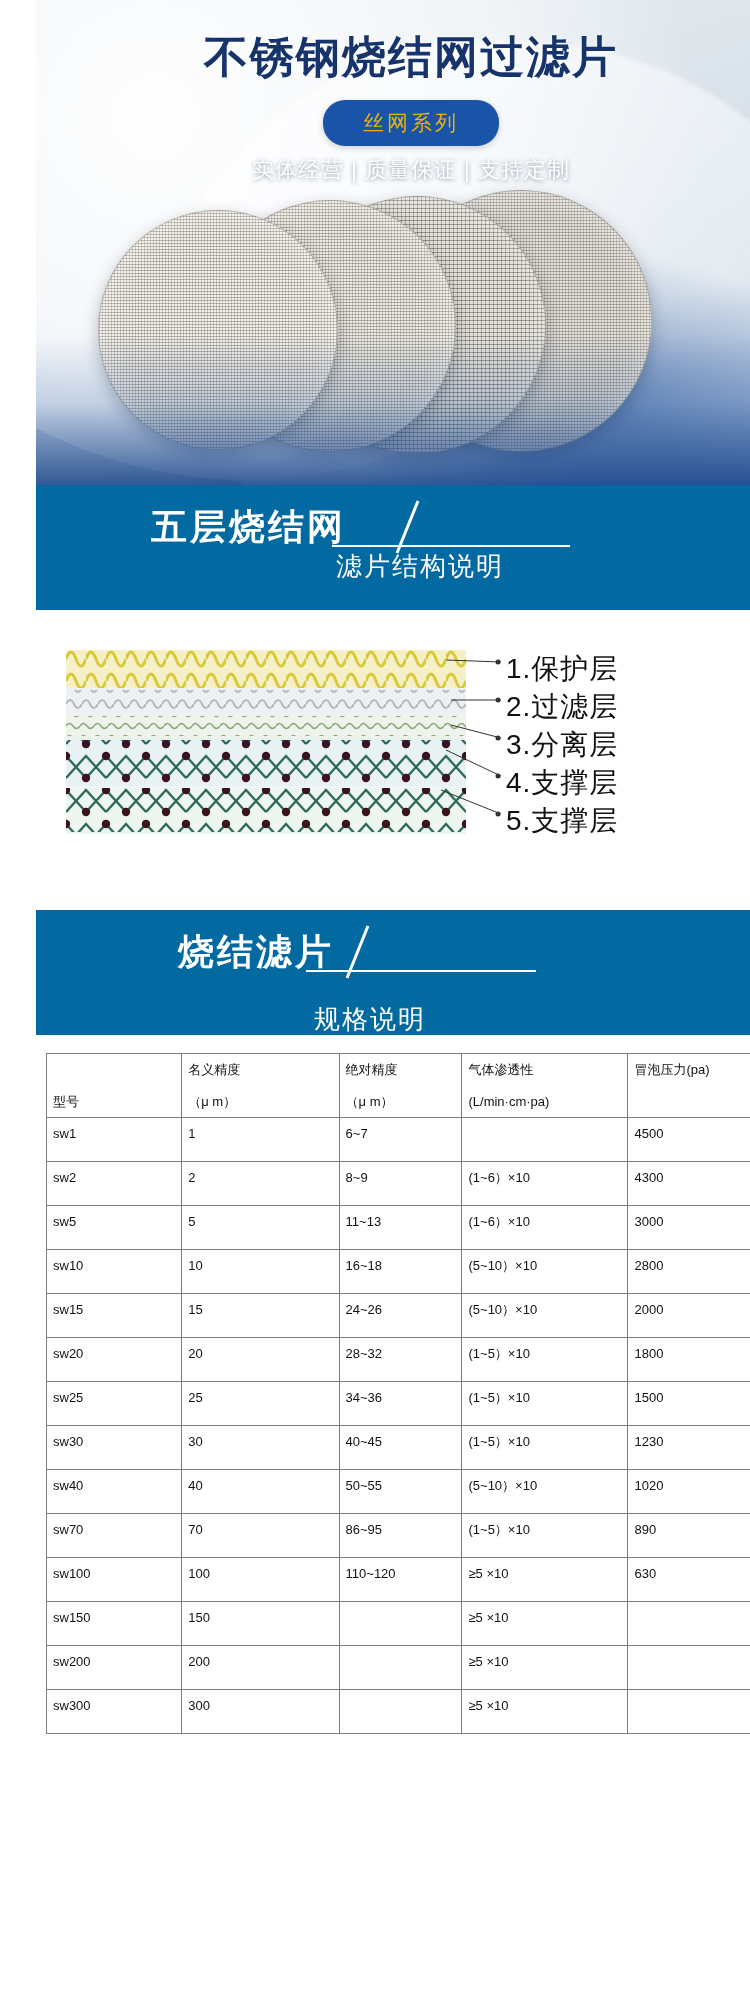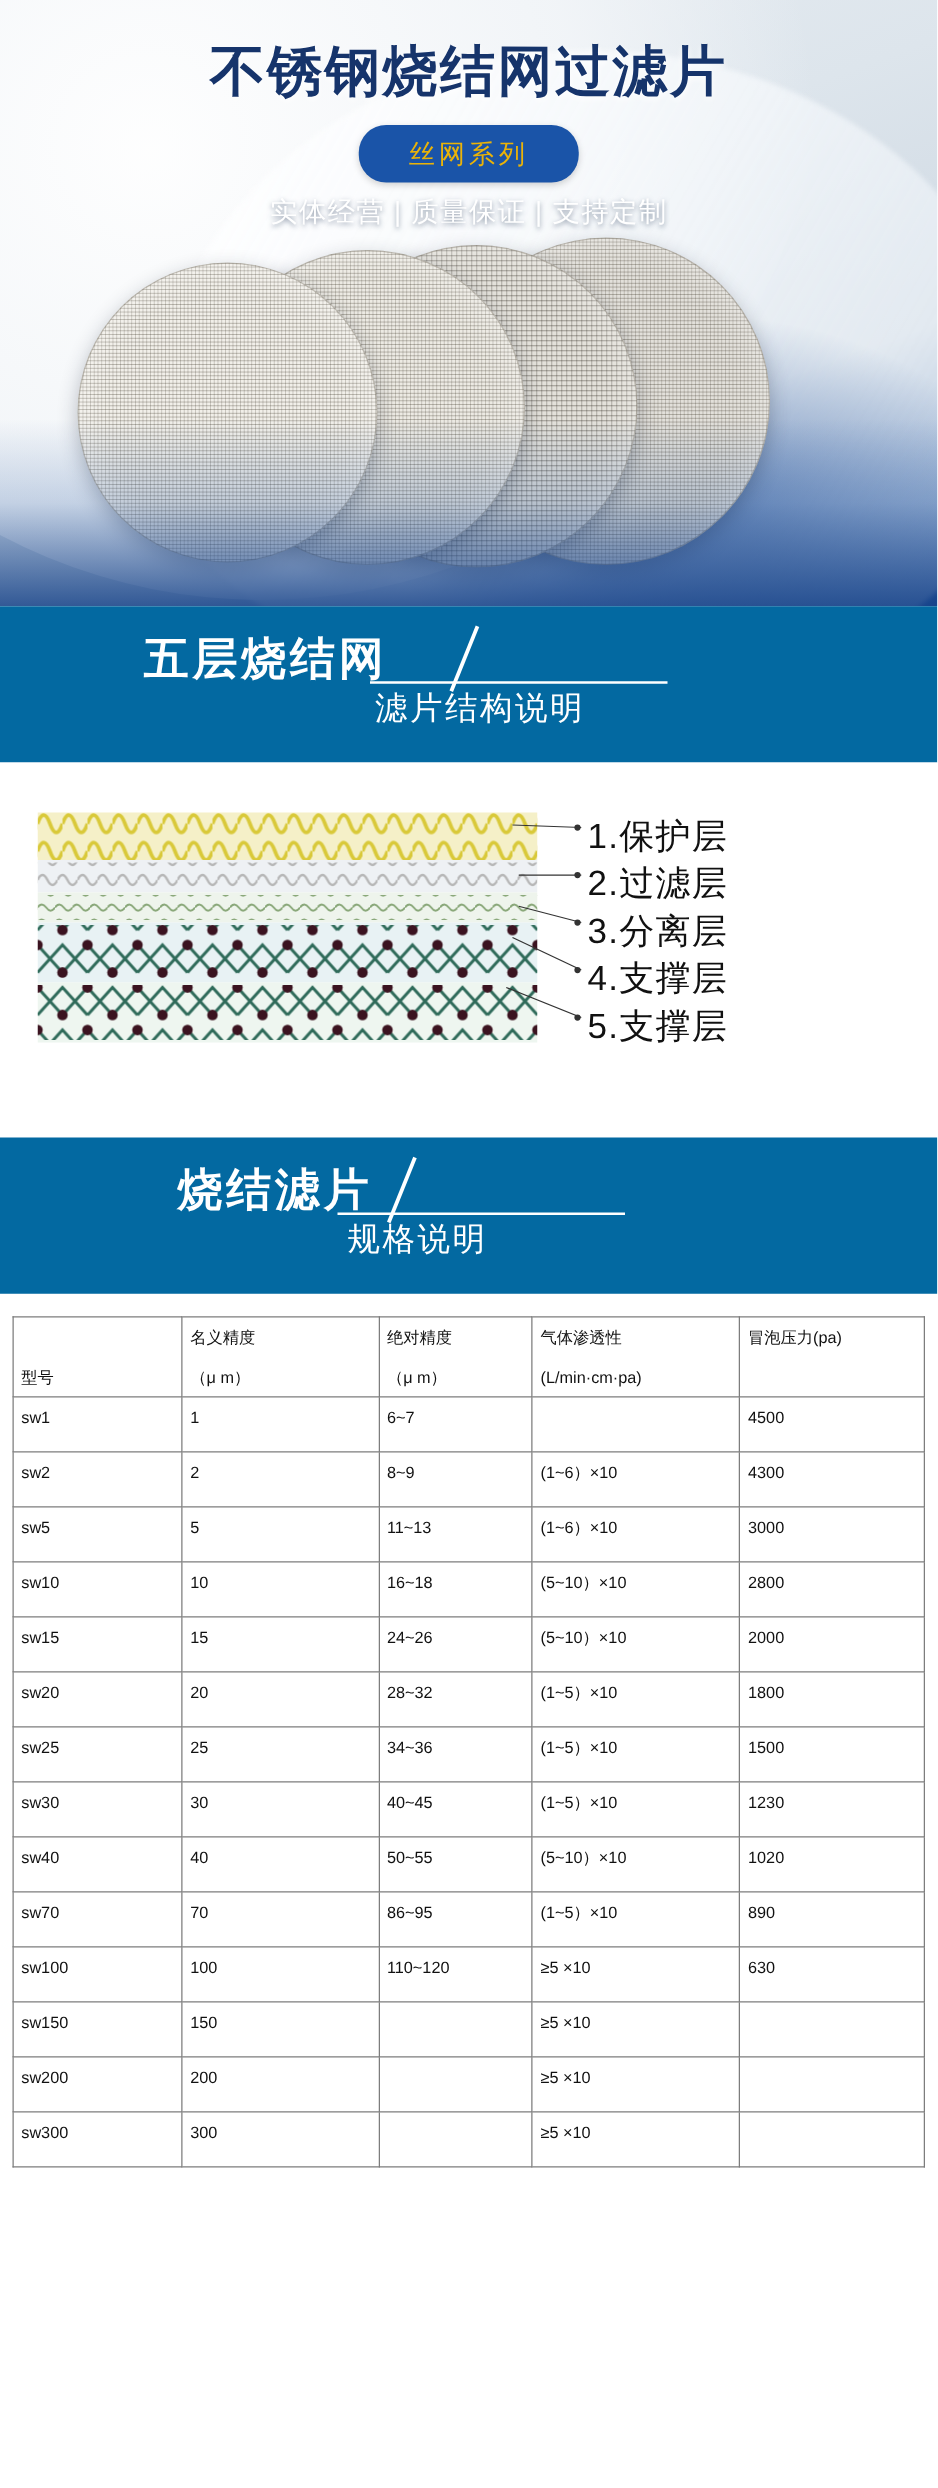--- a/index.html
+++ b/index.html
@@ -8,20 +8,21 @@
     padding: 0;
     background: #ffffff;
     font-family: "Liberation Sans", sans-serif;
   }
   .page {
     width: 750px;
     height: 1990px;
     position: relative;
     overflow: hidden;
     background: #fff;
+    padding-left: 36px;
   }
 
   
   .hero {
     position: relative;
     width: 750px;
     height: 485px;
     overflow: hidden;
     background: linear-gradient(160deg, #e9eef3 0%, #dde5ec 40%, #cfd9e3 70%, #1b4f9c 100%);
   }
@@ -284,21 +285,21 @@
       <div class="legend-item">3.分离层</div>
       <div class="legend-item">4.支撑层</div>
       <div class="legend-item">5.支撑层</div>
     </div>
   </div>
 
   <div class="section-band">
     <div class="band-line1" style="left:142px;">烧结滤片</div>
     <div class="band-slash" style="left:320px;"></div>
     <div class="band-underline" style="left:270px;width:230px;"></div>
-    <div class="band-line2" style="left:278px;">规格说明</div>
+    <div class="band-line2" style="left:278px;margin-top:28px;">规格说明</div>
   </div>
 
   <div class="spec-wrap">
     <table class="spec">
       <thead>
         <tr>
           <th class="col1 th-model">
             <span class="unit-line">型号</span>
           </th>
           <th class="col2" style="vertical-align:top;">

